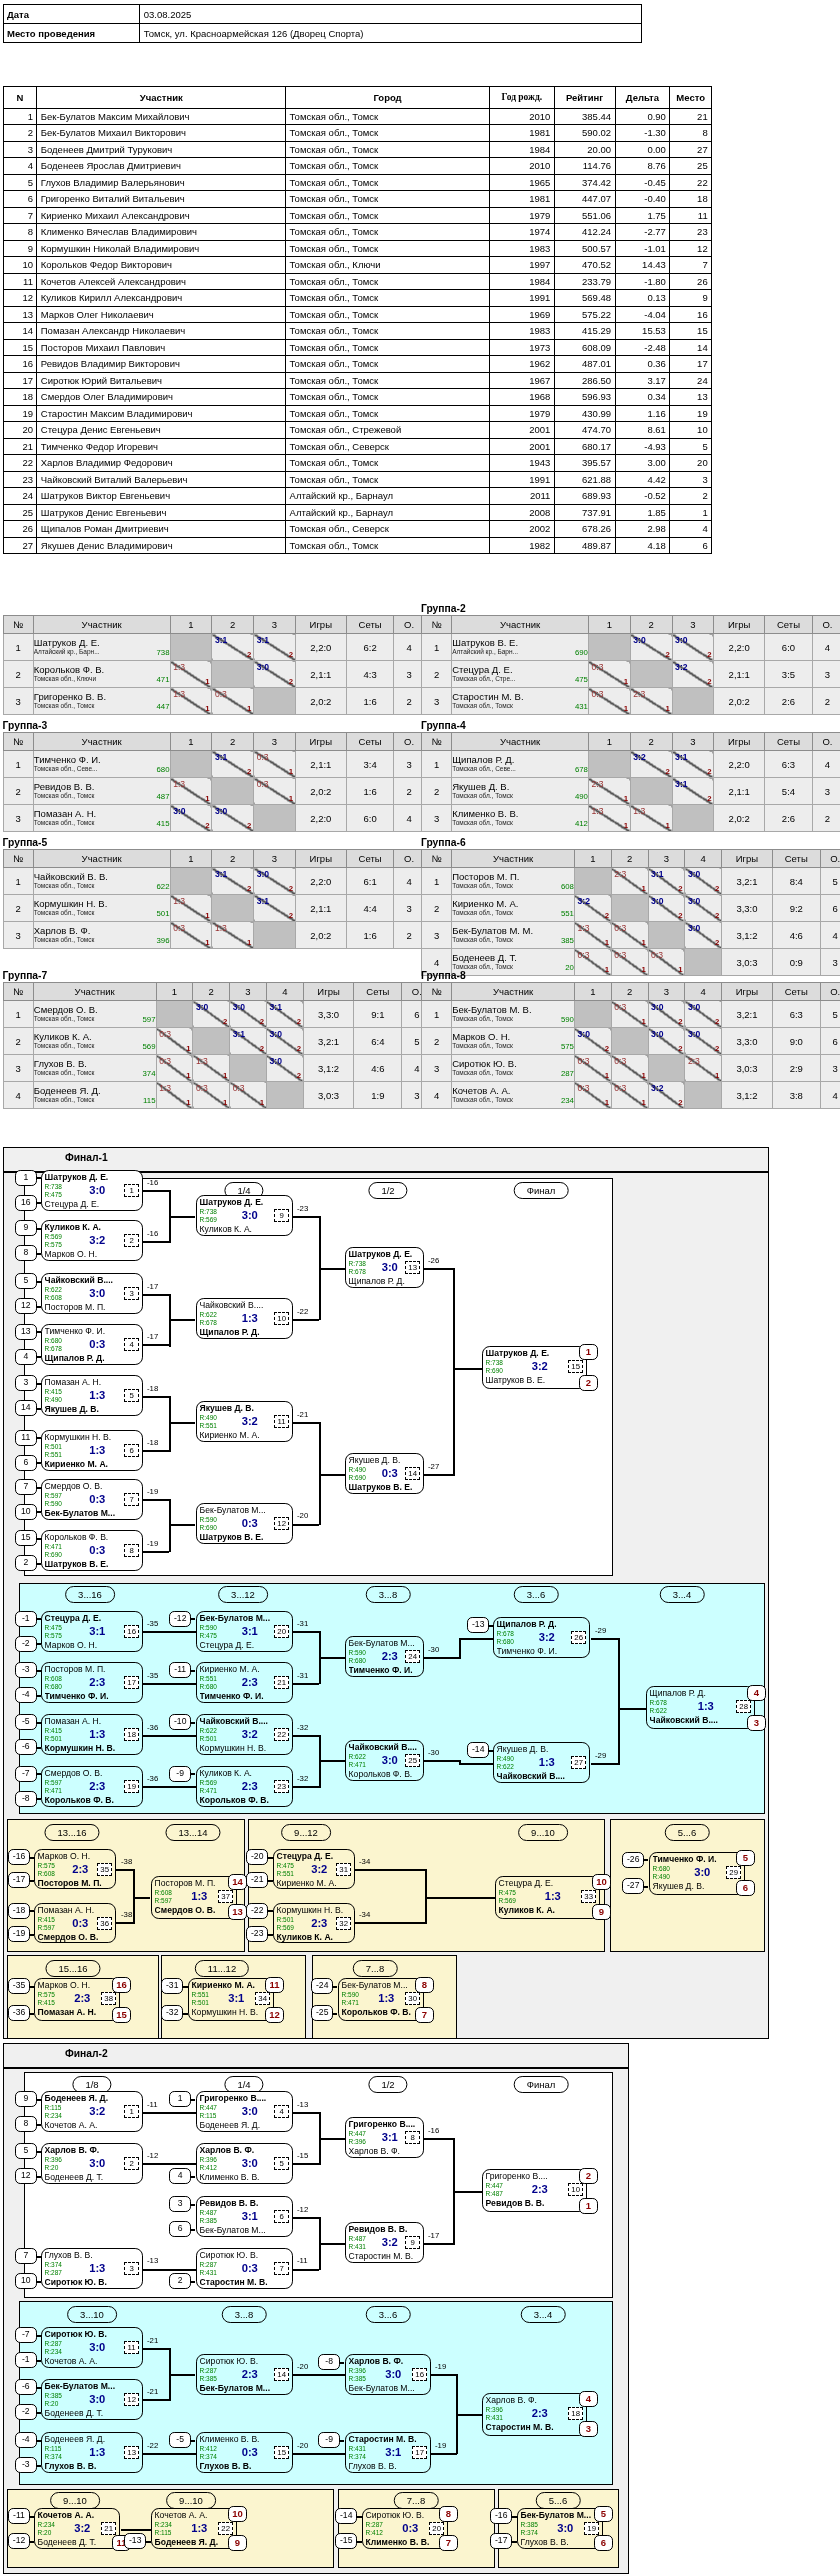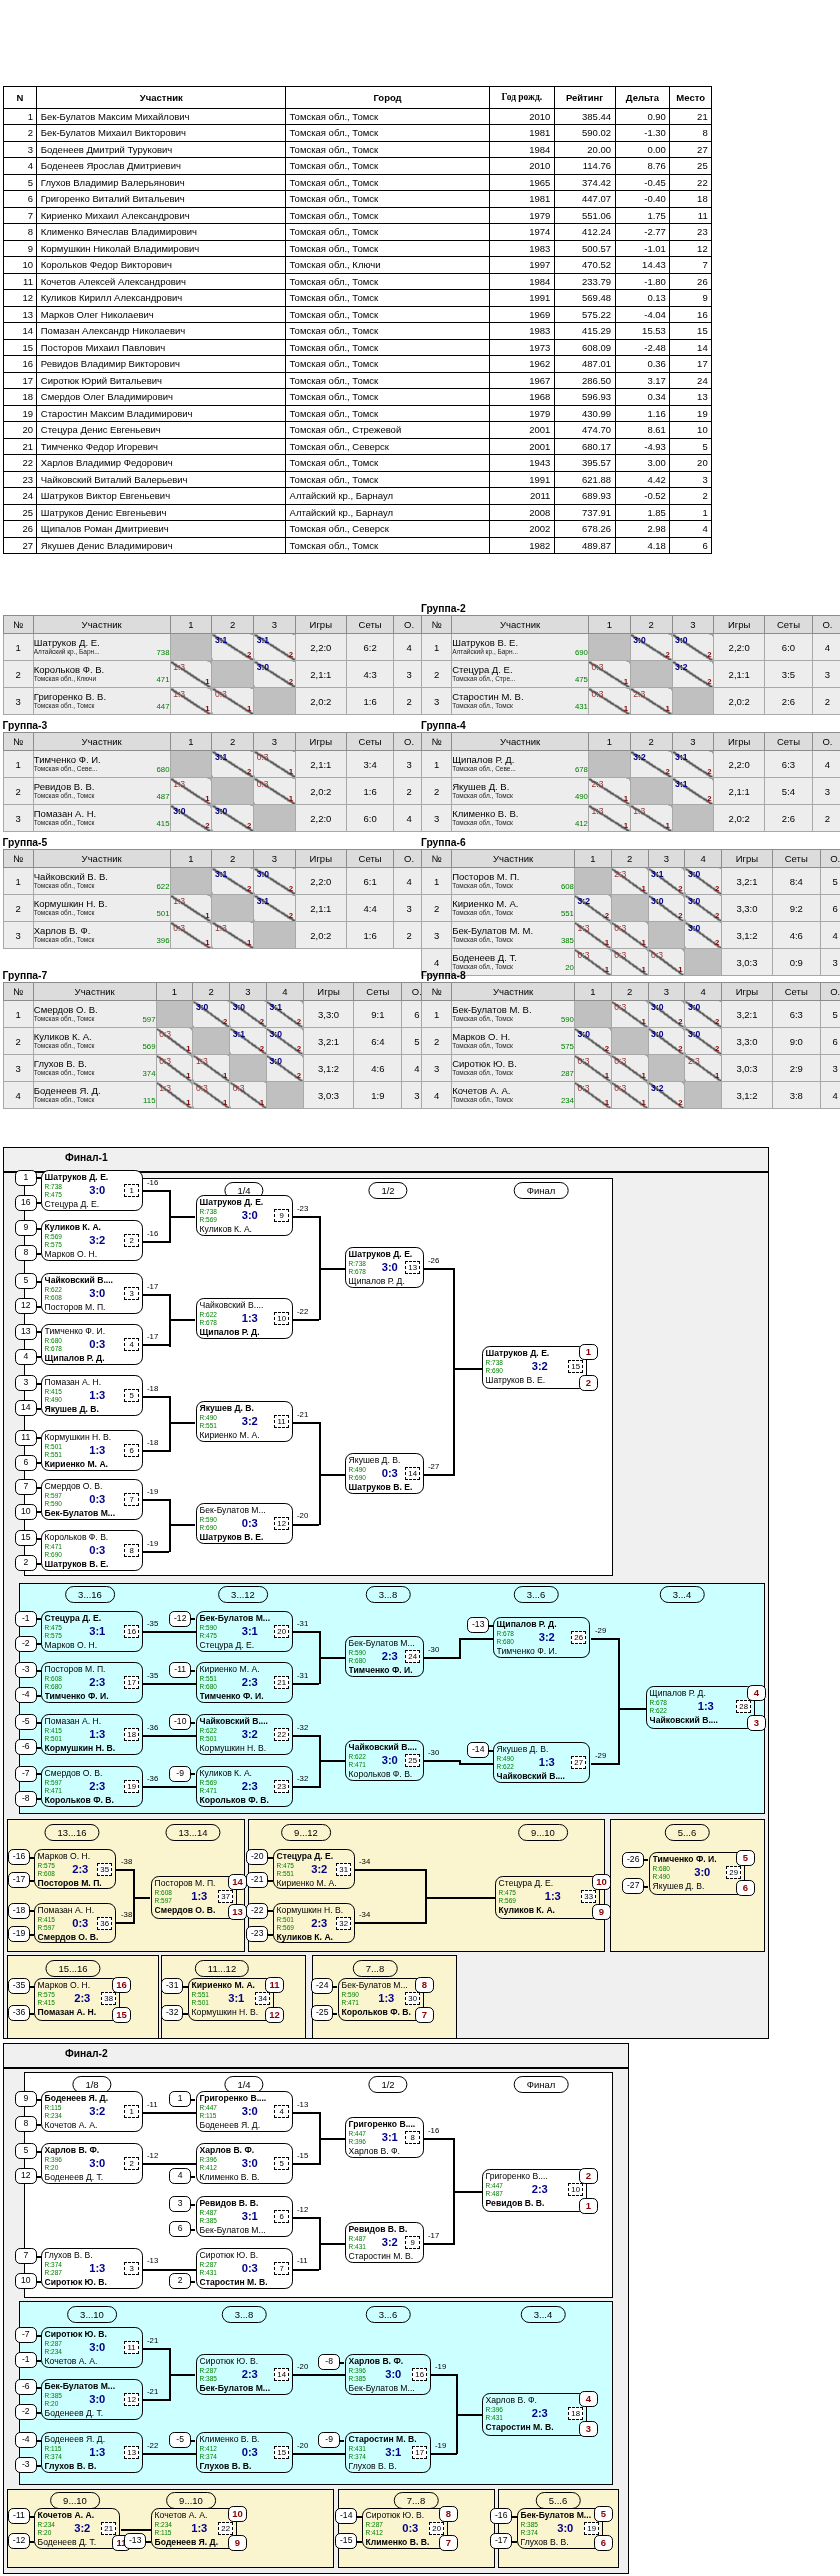--- a/index.html
+++ b/index.html
@@ -53,20 +53,28 @@
   .place{position:absolute;width:19px;height:16.4px;border:1.7px solid #000;border-radius:5.2px;background:#fff;font-size:9.5px;font-weight:bold;color:#8b0000;line-height:13px;text-align:center;box-sizing:border-box;}
   .ref{position:absolute;font-size:7.8px;color:#000;}
   .cline{position:absolute;background:#000;}
 </style>
 </head>
 <body>
 
 <div id="page">
     <table class="tbl info" style="position: absolute; left: 2.6px; top: 4.3px; width: 639px;">
       <tbody>
+        <tr>
+          <td class="ilabel" style="width: 129px;">Дата</td>
+          <td>03.08.2025</td>
+        </tr>
+        <tr>
+          <td class="ilabel" style="width: 129px;">Место проведения</td>
+          <td>Томск, ул. Красноармейская 126 (Дворец Спорта)</td>
+        </tr>
       </tbody>
     </table>
     <table class="tbl parts" style="position: absolute; left: 2.6px; top: 86px; width: 639px;">
       <tbody>
         <tr>
           <th style="width: 26px;">N</th>
           <th style="width: 241px;">Участник</th>
           <th style="width: 196px;">Город</th>
           <th style="width: 57px; font-family: Liberation Serif, serif;">Год рожд.</th>
           <th style="width: 53px;">Рейтинг</th>

